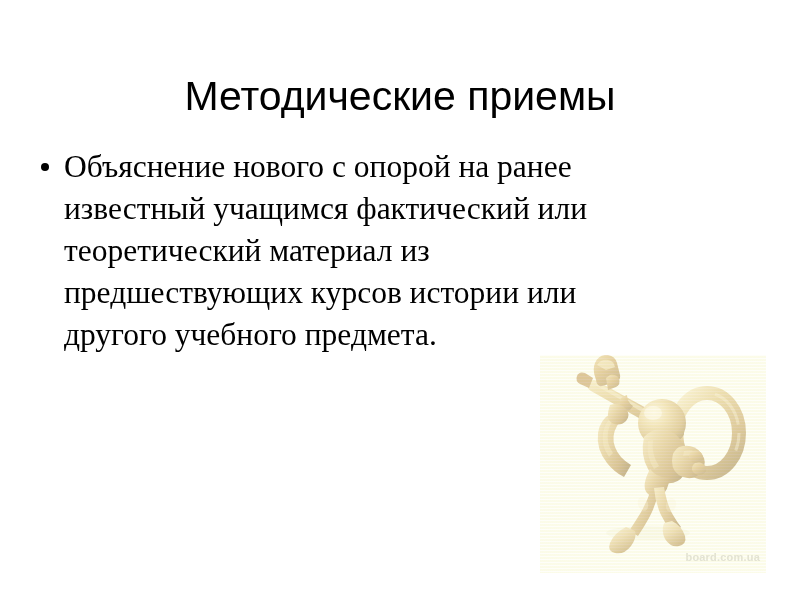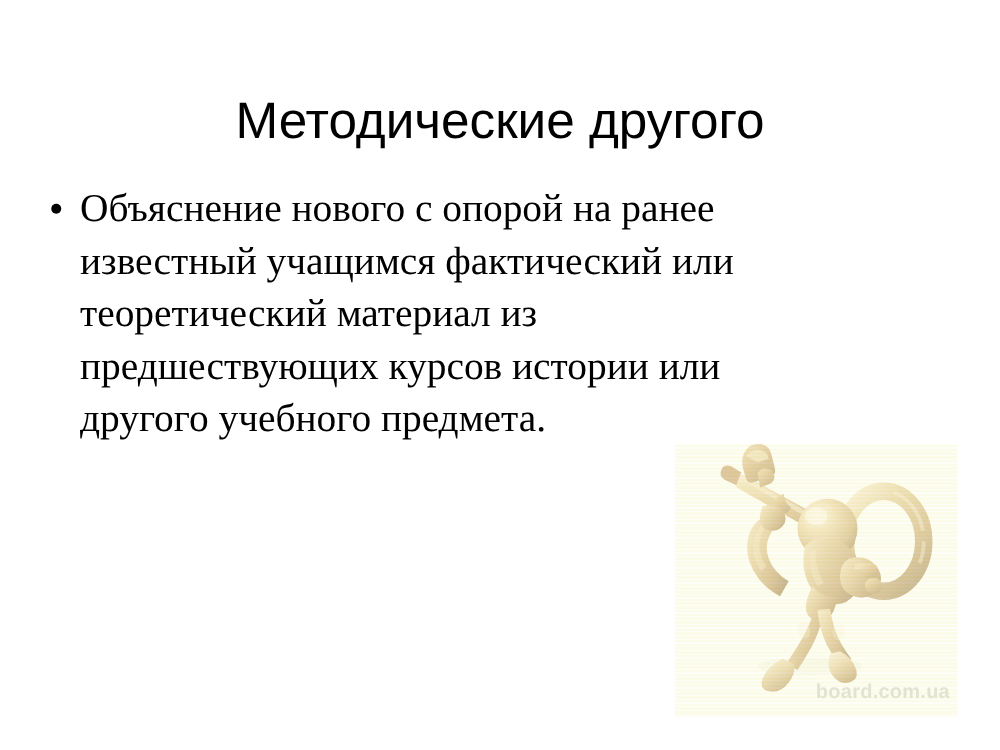--- a/index.html
+++ b/index.html
@@ -96,33 +96,33 @@
     top: 0;
     width: 226px;
     height: 218px;
     display: block;
   }
   .watermark {
     position: absolute;
     right: 6px;
     bottom: 10px;
     font-family: "Liberation Sans", "DejaVu Sans", sans-serif;
-    font-size: 16px;
+    font-size: 11px;
     font-weight: 700;
     color: #e3e3d2;
     letter-spacing: 0.2px;
     user-select: none;
   }
 </style>
 </head>
 <body>
 
 <div class="slide">
 
-  <h1 class="slide-title">Методические другого</h1>
+  <h1 class="slide-title">Методические приемы</h1>
 
   <div class="body-block">
     <div class="bullet-item">
       <span class="bullet-dot"></span>
       <span class="bullet-text">Объяснение нового с опорой на ранее известный учащимся фактический или теоретический материал из предшествующих курсов истории или другого учебного предмета.</span>
     </div>
   </div>
 
   <div class="picture">
     <svg viewBox="0 0 226 218" xmlns="http://www.w3.org/2000/svg">

